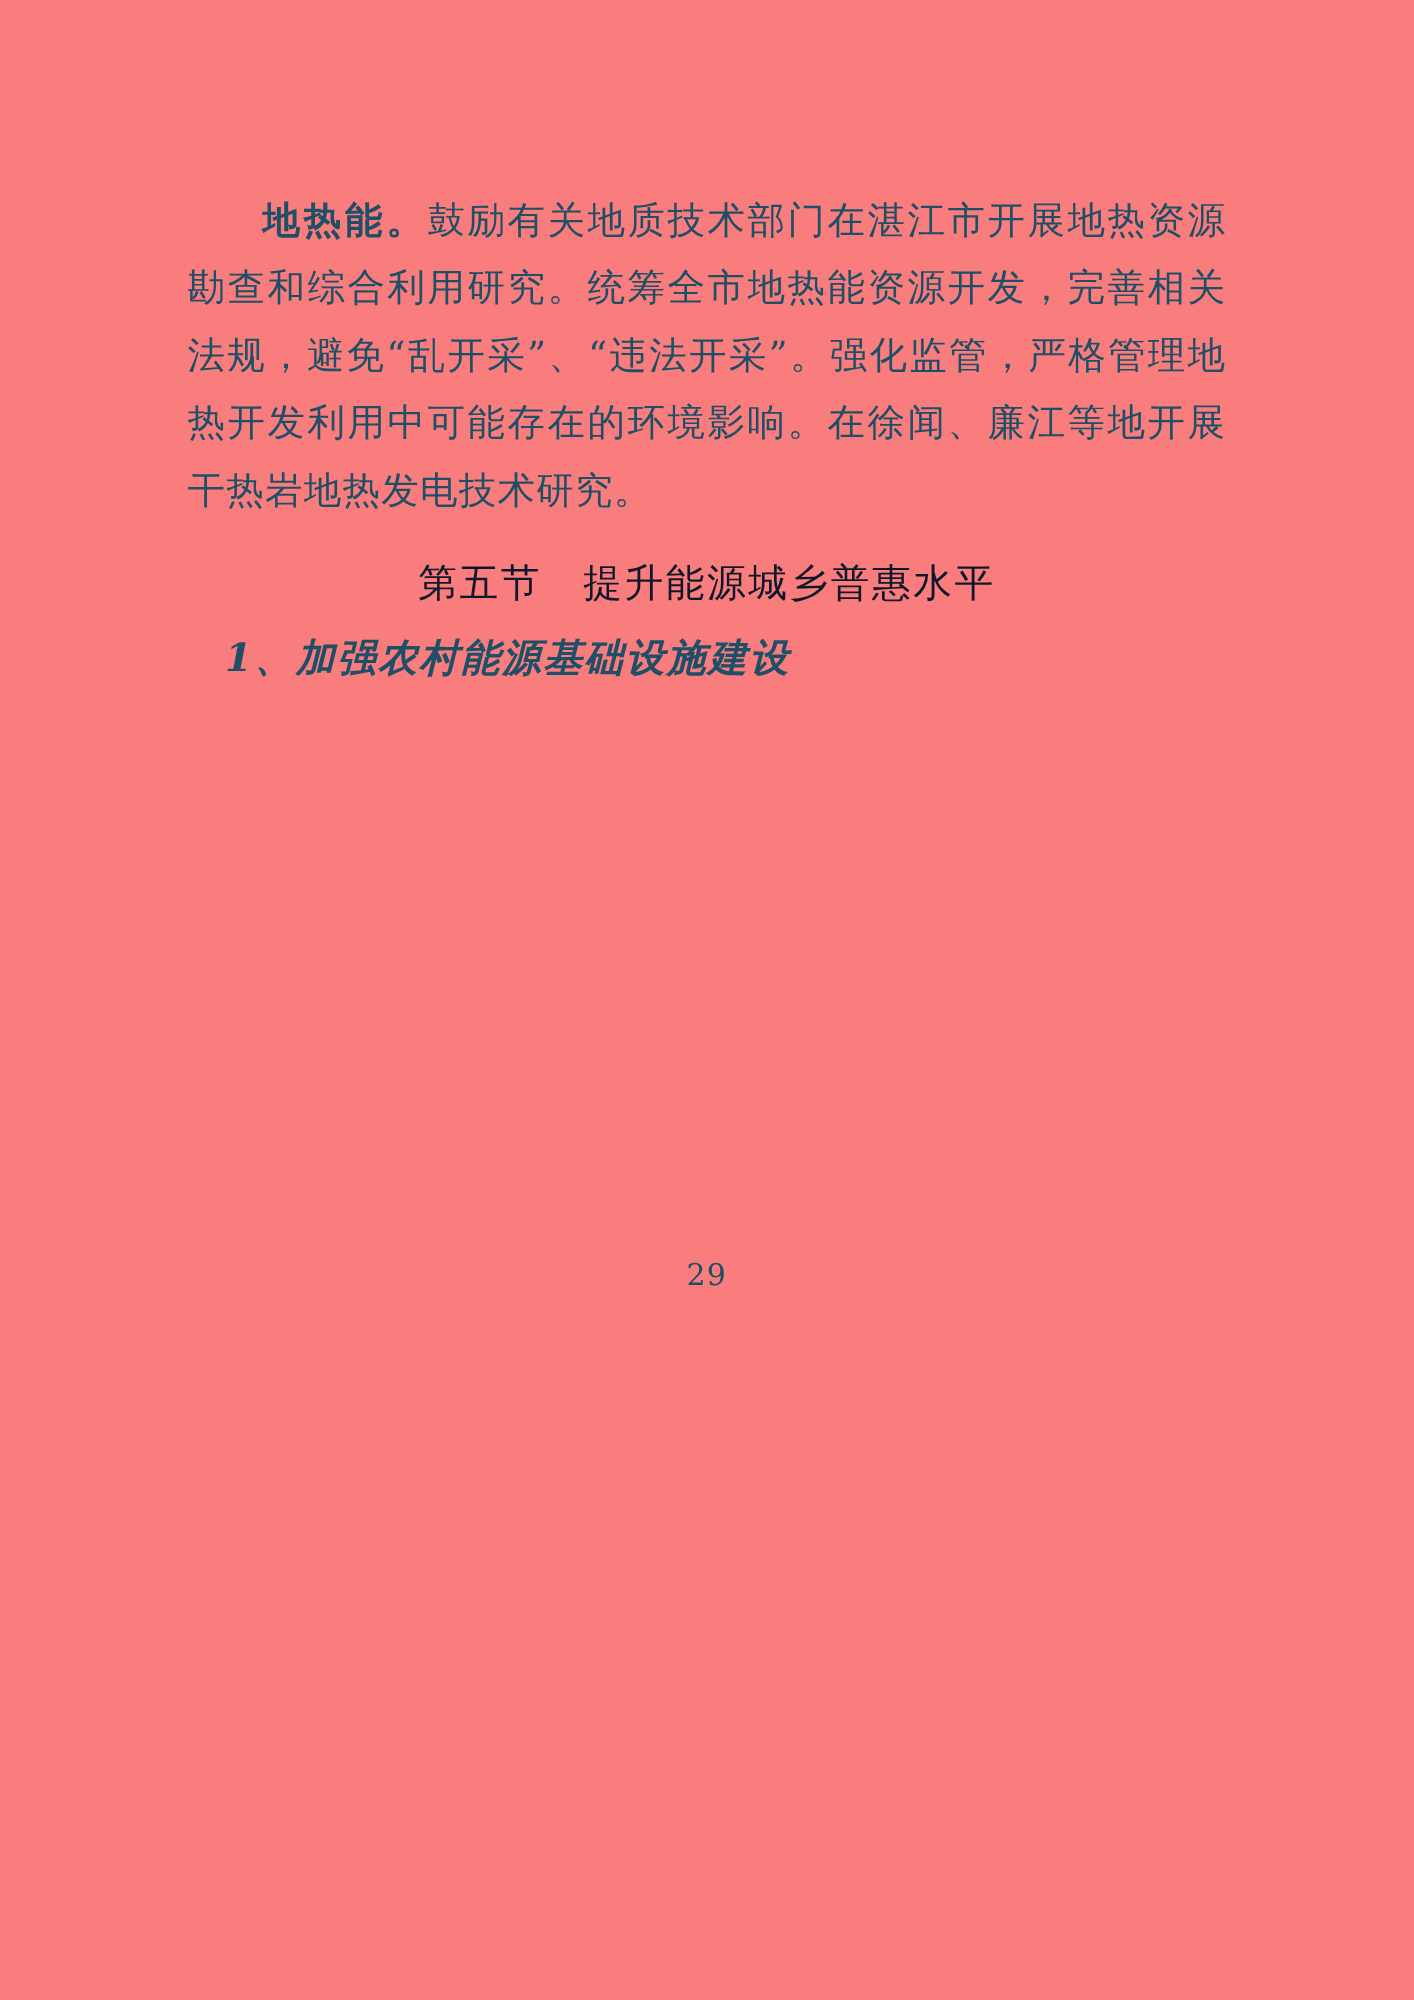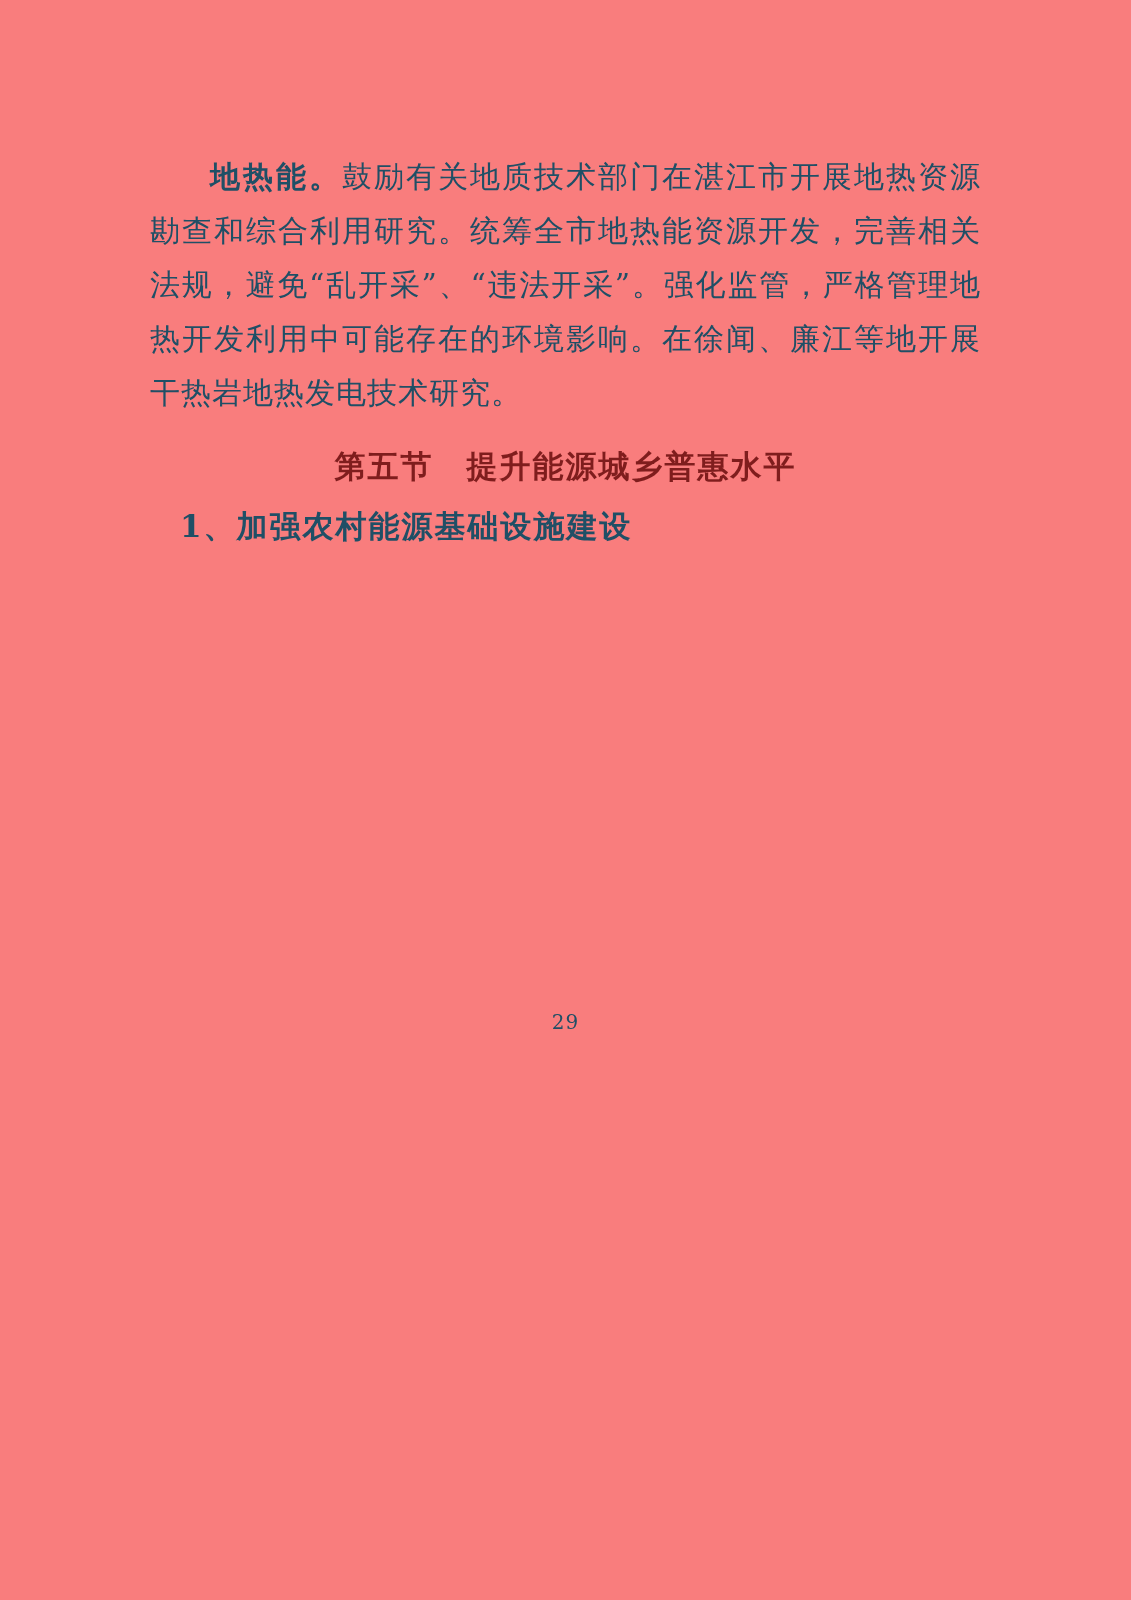--- a/index.html
+++ b/index.html
@@ -30,41 +30,42 @@
     margin: 0 0 4px 0;
     text-indent: 60px;
     color: #1f4f66;
   }
   .para .lead {
     font-weight: bold;
     letter-spacing: 2px;
   }
   .section-title {
     font-size: 31px;
-    font-weight: bold;
+    font-weight: normal;
     text-align: center;
     letter-spacing: 2px;
     margin: 26px 0 18px 0;
-    color: #7f1d1d;
+    color: #0f172a;
   }
   .sub-title {
     font-size: 31px;
     font-weight: bold;
     letter-spacing: 2px;
     margin: 18px 0 28px 0;
     text-indent: 30px;
     color: #1f4f66;
+    font-style: italic;
   }
   .page-number {
     position: absolute;
     bottom: 120px;
     left: 0;
     width: 100%;
     text-align: center;
-    font-size: 20px;
+    font-size: 24px;
     color: #1f4f66;
     letter-spacing: 1px;
   }
 </style>
 </head>
 <body>
 
 <div class="page">
 
   <p class="para">

